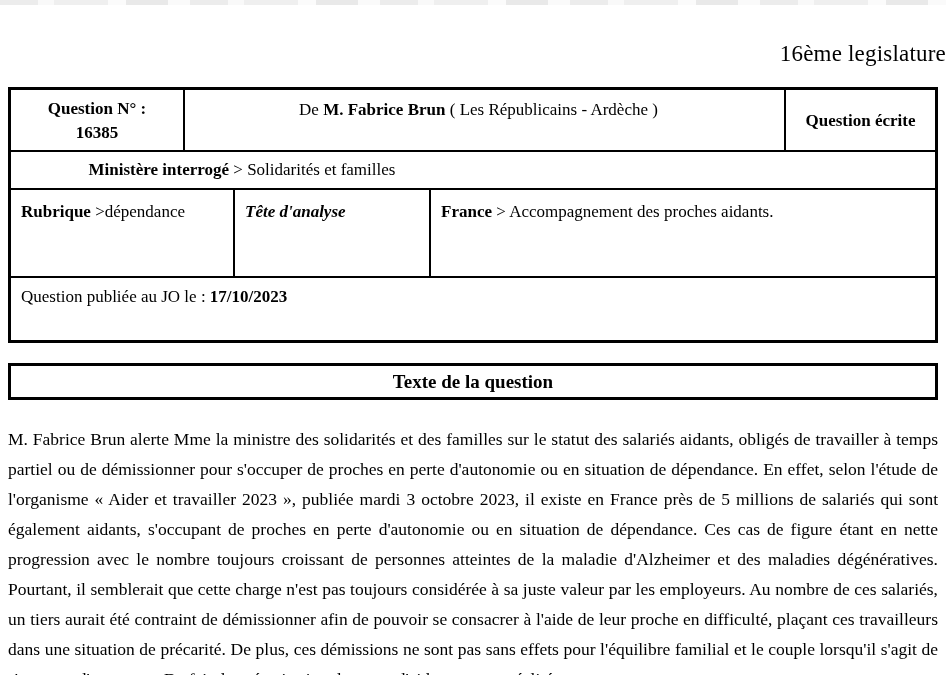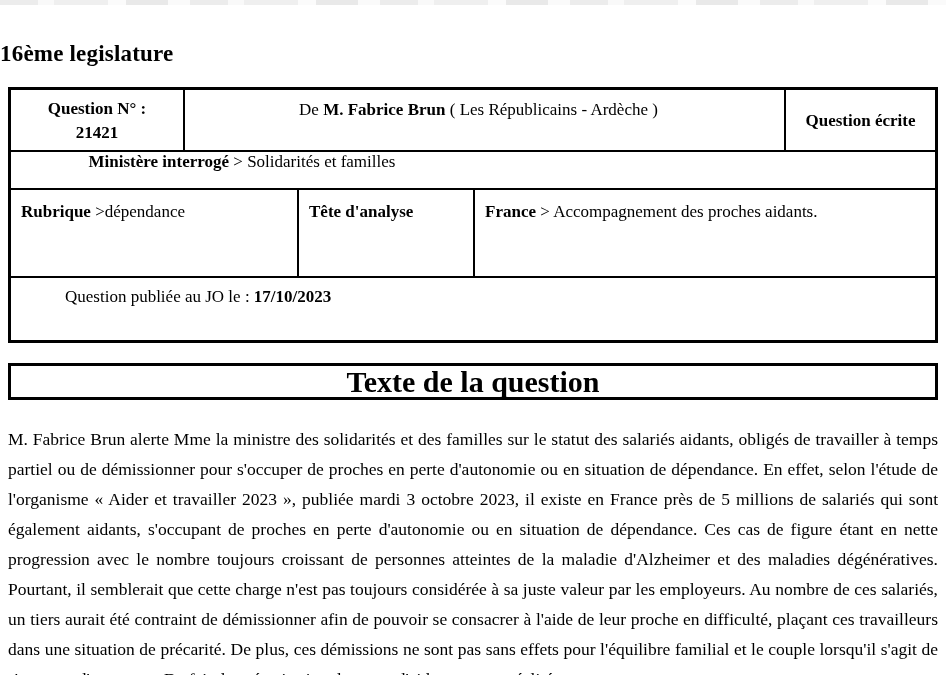--- a/index.html
+++ b/index.html
@@ -22,23 +22,23 @@
   .top-strip {
     height: 5px;
     width: 100%;
     background: repeating-linear-gradient(90deg,
       #ececec 0 38px, #f9f9f9 38px 54px,
       #efefef 54px 108px, #fbfbfb 108px 126px,
       #e9e9e9 126px 168px, #fafafa 168px 190px);
   }
   .doc-title {
     margin: 36px 0 20px 0;
-    text-align: left;
+    text-align: right;
     font-size: 23px;
-    font-weight: bold;
+    font-weight: normal;
     letter-spacing: 0.2px;
   }
   .meta-table {
     margin: 0 8px;
     width: 930px;
     box-sizing: border-box;
     border: 3px solid #000;
     font-size: 17px;
   }
   .mrow { display: flex; box-sizing: border-box; }
@@ -46,41 +46,41 @@
   .mcell { box-sizing: border-box; }
   .mcell + .mcell { border-left: 2px solid #000; }
   .b { font-weight: bold; }
 
   .row1 { height: 60px; }
   .row1 .c-qnum   { width: 172px; text-align: center; padding-top: 7px; line-height: 24px; }
   .row1 .c-author { flex: 1; text-align: center; padding-top: 10px; }
   .row1 .c-qtype  { width: 151px; text-align: center; padding-top: 21px; margin-left: 12px; }
 
   .row2 { height: 38px; }
-  .row2 .mcell { width: 50%; text-align: center; }
+  .row2 .mcell { width: 50%; text-align: center; padding-top: 8px; }
 
   .row3 { height: 88px; }
   .row3 .mcell { padding: 9px 10px 0 10px; line-height: 26px; }
-  .row3 .c-rubrique { width: 286px; }
-  .row3 .c-tete     { width: 176px; }
+  .row3 .c-rubrique { width: 222px; }
+  .row3 .c-tete     { width: 196px; font-style: italic; }
   .row3 .c-analyse  { flex: 1; }
 
   .row4 { height: 64px; }
-  .row4 .mcell { padding: 9px 26px 0 10px; width: 100%; margin-left: 44px; }
+  .row4 .mcell { padding: 9px 26px 0 10px; width: 100%; }
 
   .section-box {
     margin: 20px 8px 0 8px;
     width: 930px;
     box-sizing: border-box;
     border: 3px solid #000;
     height: 37px;
     text-align: center;
   }
   .section-box .heading {
-    font-size: 30px;
+    font-size: 19px;
     font-weight: bold;
     line-height: 31px;
   }
   .question-body {
     margin: 24px 8px 0 8px;
     width: 930px;
     font-size: 17.5px;
     line-height: 30px;
     text-align: justify;
   }
@@ -92,21 +92,21 @@
 
   <div class="top-strip"></div>
 
   <h1 class="doc-title">16ème legislature</h1>
 
   <div class="meta-table">
 
     <div class="mrow row1">
       <div class="mcell c-qnum">
         <span class="b">Question N° :</span><br>
-        <span class="b">21421</span>
+        <span class="b">16385</span>
       </div>
       <div class="mcell c-author">
         <span>De </span><span class="b">M. Fabrice Brun</span><span> ( Les Républicains - Ardèche )</span>
       </div>
       <div class="mcell c-qtype">
         <span class="b">Question écrite</span>
       </div>
     </div>
 
     <div class="mrow row2">

